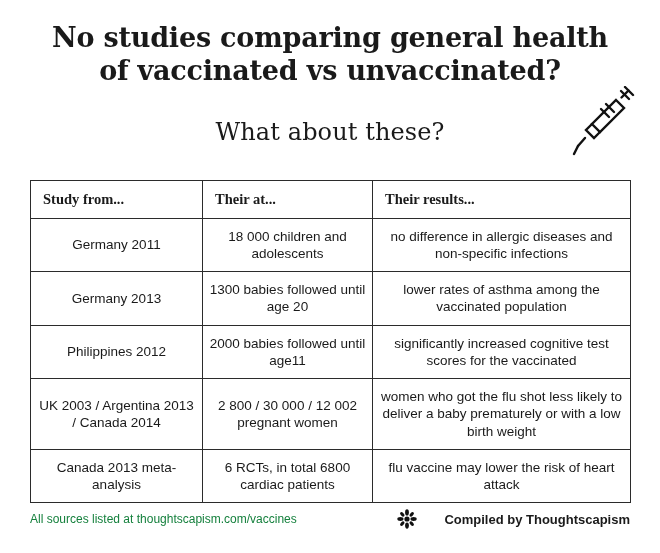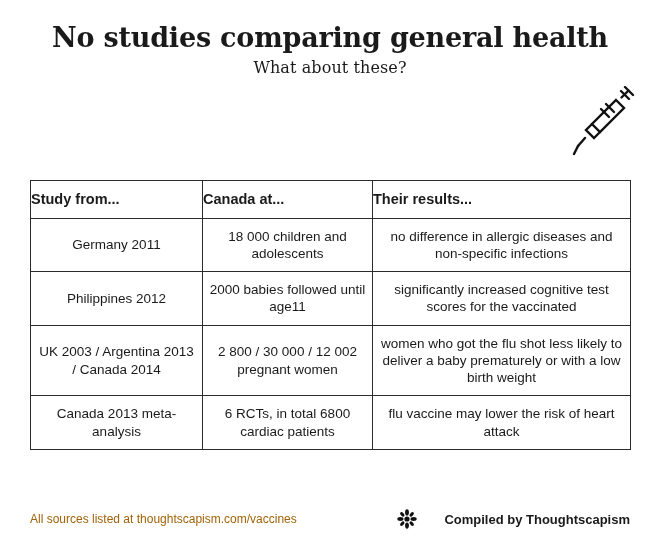--- a/index.html
+++ b/index.html
@@ -31,23 +31,23 @@
     text-align: center;
     padding: 22px 30px 0 30px;
     letter-spacing: -0.2px;
   }
   .headline .line {
     display: block;
     white-space: nowrap;
   }
   .subhead {
     font-family: "DejaVu Serif", serif;
-    font-size: 16px;
+    font-size: 24px;
     text-align: center;
-    margin-top: 3px;
+    margin-top: 30px;
     letter-spacing: 0.1px;
   }
 
   
   .syringe {
     position: absolute;
     right: 22px;
     top: 86px;
     width: 66px;
     height: 70px;
@@ -73,41 +73,42 @@
     line-height: 1.28;
     padding: 9px 6px;
   }
   table.studies th {
     font-size: 14.5px;
     font-weight: bold;
     padding: 9px 6px;
   }
   table.studies th.left-head {
     text-align: left;
-    padding-left: 0;
+    padding-left: 12px;
+    font-family: Liberation Serif, serif;
   }
   col.c1 { width: 172px; }
   col.c2 { width: 170px; }
   col.c3 { width: 258px; }
 
   .row-tall td { padding-top: 12px; padding-bottom: 12px; }
 
   
   .footer {
     position: absolute;
     left: 30px;
     top: 508px;
     width: 600px;
     display: flex;
     align-items: center;
     justify-content: space-between;
   }
   .footer-left {
     font-size: 12px;
-    color: #a16207;
+    color: #15803d;
   }
   .footer-right {
     display: flex;
     align-items: center;
     gap: 8px;
   }
   .footer-right .credit {
     font-size: 13px;
     font-weight: bold;
     color: #1a1a1a;
@@ -119,20 +120,21 @@
     display: block;
   }
 </style>
 </head>
 <body>
 
 <div class="page">
 
   <div class="headline">
     <span class="line">No studies comparing general health</span>
+    <span class="line">of vaccinated vs unvaccinated?</span>
   </div>
 
   <div class="subhead">What about these?</div>
 
   <svg class="syringe" viewBox="0 0 66 70">
     <g stroke="#111111" stroke-width="2.4" fill="none" stroke-linecap="round">
       <line x1="49" y1="5" x2="57" y2="13"></line>
       <line x1="53" y1="1" x2="61" y2="9"></line>
       <line x1="56.5" y1="4.5" x2="49.5" y2="11.5"></line>
       <path d="M44 14 L52 22 L28 46 L20 38 Z" fill="#ffffff"></path>
@@ -147,29 +149,34 @@
   <div class="table-wrap">
     <table class="studies">
       <colgroup>
         <col class="c1">
           <col class="c2">
           <col class="c3">
       </colgroup>
       <thead>
         <tr>
           <th class="left-head">Study from...</th>
-          <th class="left-head">Canada at...</th>
+          <th class="left-head">Their at...</th>
           <th class="left-head">Their results...</th>
         </tr>
       </thead>
       <tbody>
         <tr>
           <td>Germany 2011</td>
           <td>18 000 children and adolescents</td>
           <td>no difference in allergic diseases and non-specific infections</td>
+        </tr>
+        <tr>
+          <td>Germany 2013</td>
+          <td>1300 babies followed until age 20</td>
+          <td>lower rates of asthma among the vaccinated population</td>
         </tr>
         <tr>
           <td>Philippines 2012</td>
           <td>2000 babies followed until age11</td>
           <td>significantly increased cognitive test scores for the vaccinated</td>
         </tr>
         <tr class="row-tall">
           <td>UK 2003 / Argentina 2013 / Canada 2014</td>
           <td>2 800 / 30 000 / 12 002 pregnant women</td>
           <td>women who got the flu shot less likely to deliver a baby prematurely or with a low birth weight</td>

